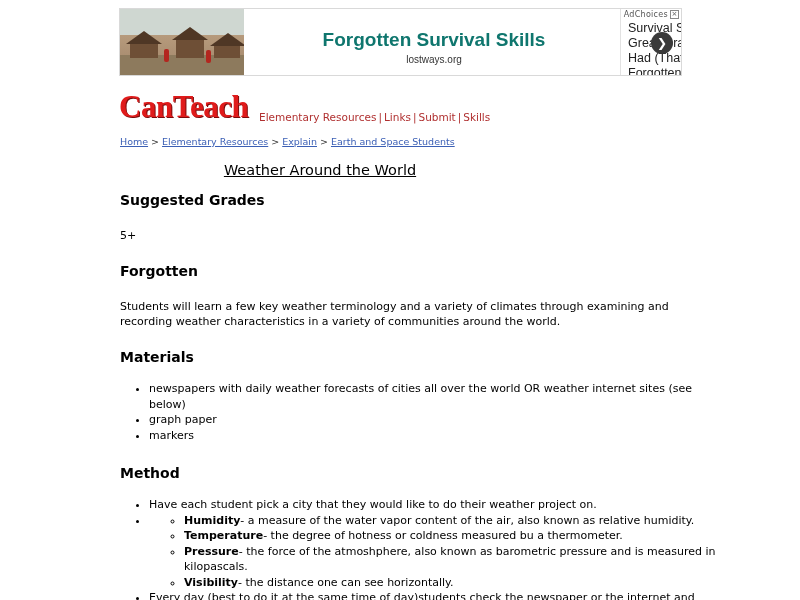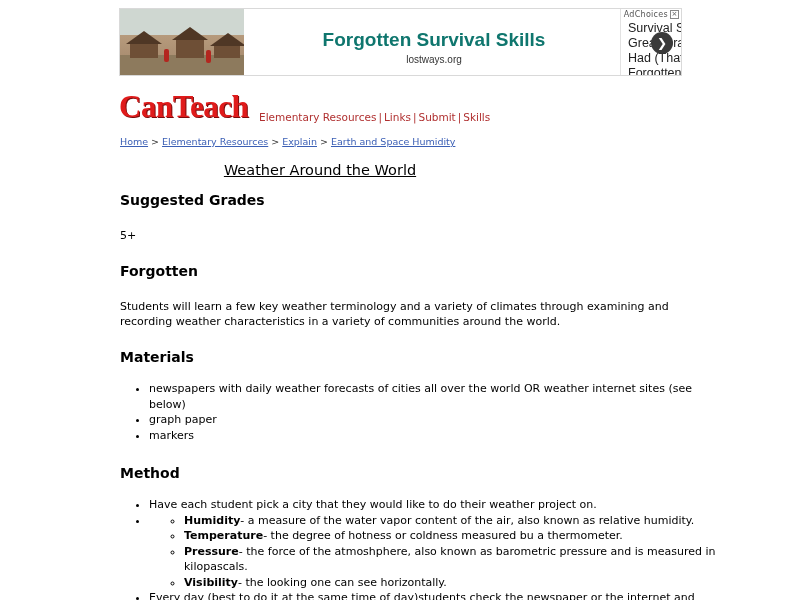--- a/index.html
+++ b/index.html
@@ -272,21 +272,21 @@
 
   <div class="logo">
     <span>Can</span><span class="teach">Teach</span>
   </div>
 
   <div class="topnav">
     <a href="#">Elementary Resources</a><span class="sep">|</span><a href="#">Links</a><span class="sep">|</span><a href="#">Submit</a><span class="sep">|</span><a href="#">Skills</a>
   </div>
 
   <div class="breadcrumb">
-    <a href="#">Home</a><span class="gt">&gt;</span><a href="#">Elementary Resources</a><span class="gt">&gt;</span><a href="#">Explain</a><span class="gt">&gt;</span><a href="#">Earth and Space Humidity</a>
+    <a href="#">Home</a><span class="gt">&gt;</span><a href="#">Elementary Resources</a><span class="gt">&gt;</span><a href="#">Explain</a><span class="gt">&gt;</span><a href="#">Earth and Space Students</a>
   </div>
 
   <div class="title">Weather Around the World</div>
 
   <div class="content">
 
     <h3>Suggested Grades</h3>
     <div class="spacer-md"></div>
     <p>5+</p>
     <div class="spacer-md"></div>
@@ -307,21 +307,21 @@
 
     <h3>Method</h3>
     <div class="spacer-sm"></div>
     <ul class="bul">
       <li>Have each student pick a city that they would like to do their weather project on.</li>
       <li>
         <ul class="sub">
           <li><span class="bold">Humidity</span><span>- a measure of the water vapor content of the air, also known as relative humidity.</span></li>
           <li><span class="bold">Temperature</span><span>- the degree of hotness or coldness measured bu a thermometer.</span></li>
           <li><span class="bold">Pressure</span><span>- the force of the atmoshphere, also known as barometric pressure and is measured in kilopascals.</span></li>
-          <li><span class="bold">Visibility</span><span>- the looking one can see horizontally.</span></li>
+          <li><span class="bold">Visibility</span><span>- the distance one can see horizontally.</span></li>
         </ul>
       </li>
       <li>Every day (best to do it at the same time of day)students check the newspaper or the internet and record their city's weather, looking specifically for the terms listed above.</li>
 
     </ul>
 
   </div>
 </div>
 
 </body></html>

